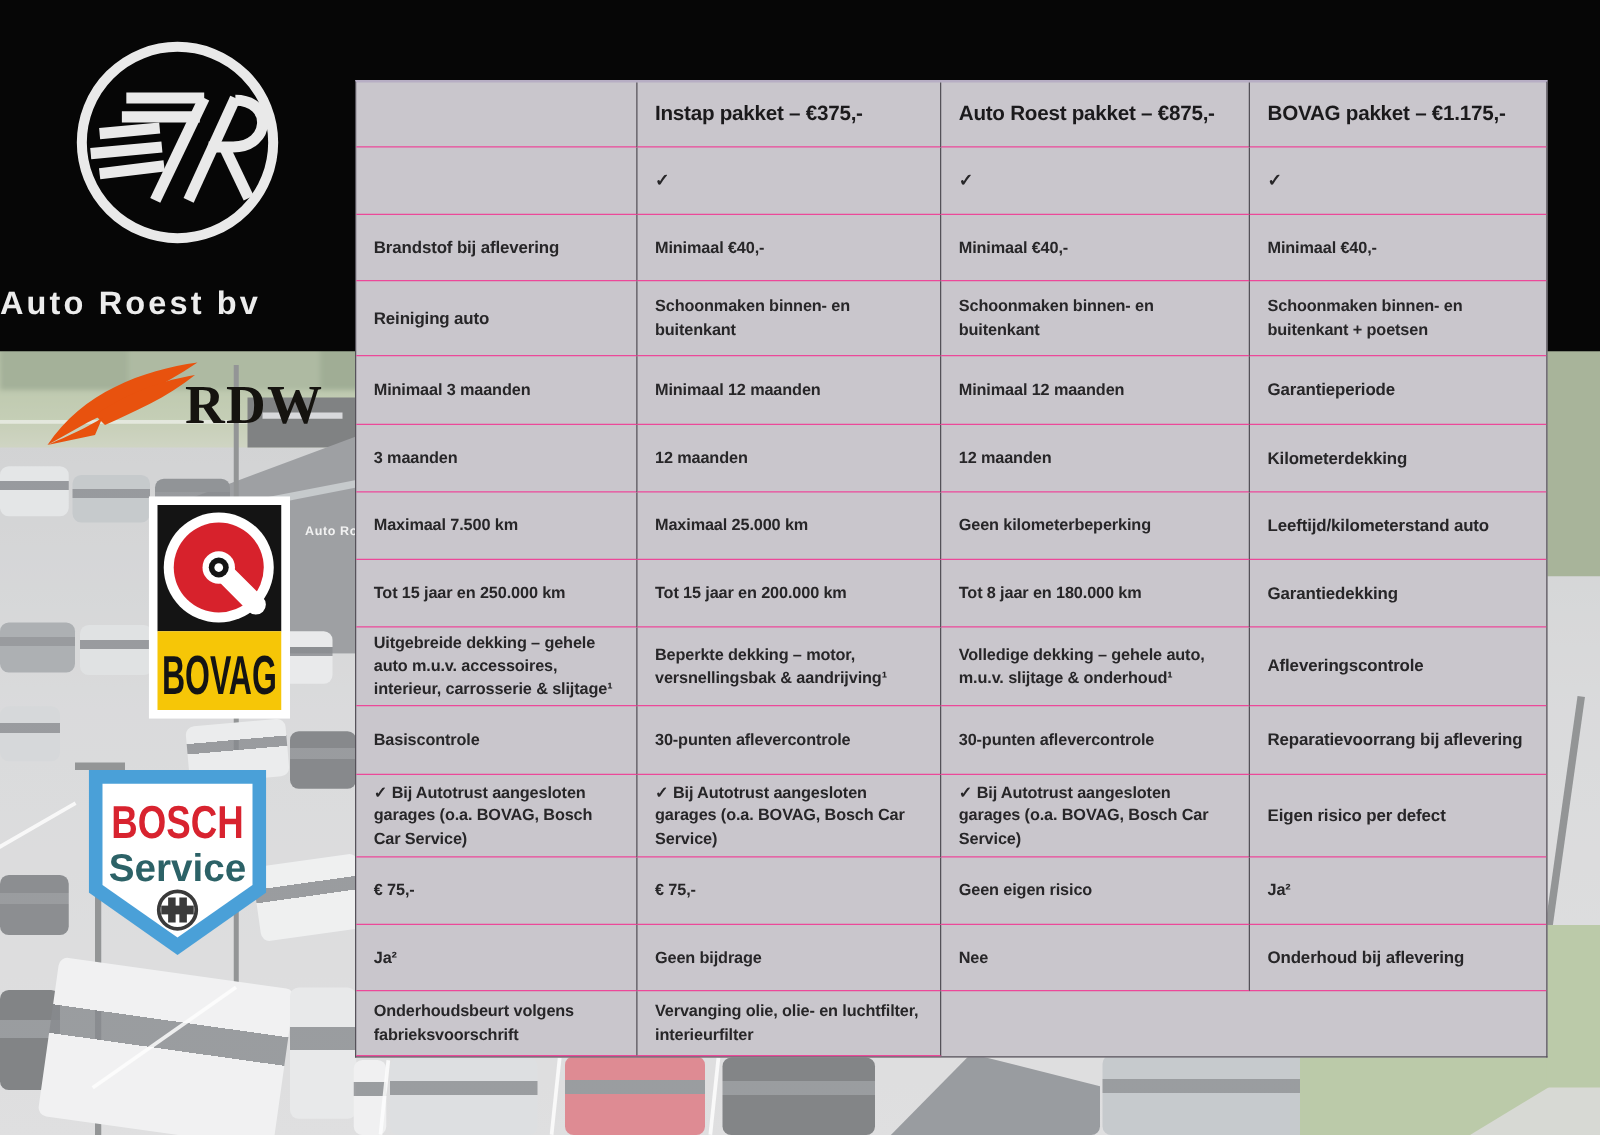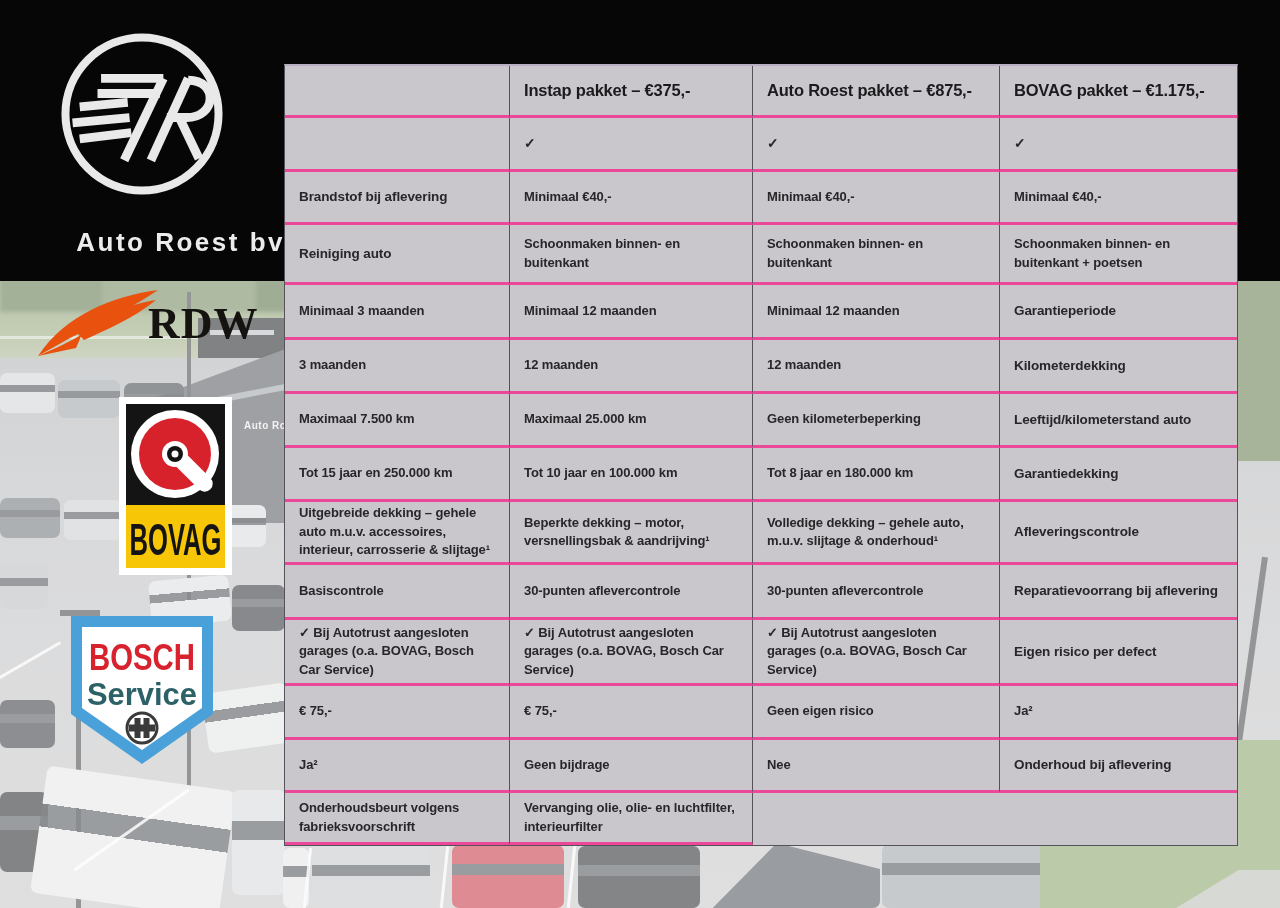--- a/index.html
+++ b/index.html
@@ -30,35 +30,35 @@
     background:linear-gradient(to bottom,var(--c) 0 30%,rgba(42,47,54,.78) 30% 48%,var(--c) 48%);}
   .flat{background:var(--c);}
   .pline{position:absolute;width:3px;background:rgba(252,252,252,.85);}
   .grass{position:absolute;background:#87a066;}
   .path{position:absolute;background:#b8bcb2;}
   .wash{position:absolute;inset:0;background:rgba(255,255,255,.44);}
   
   .band{position:absolute;left:0;top:0;width:1280px;height:281px;background:#060606;z-index:10;}
   .brand{position:absolute;left:0;top:0;width:285px;height:281px;z-index:30;color:#ececec;}
   .brand svg{position:absolute;left:53px;top:25px;}
-  .brand .name{position:absolute;left:0;top:227px;width:285px;text-align:right;
+  .brand .name{position:absolute;left:0;top:227px;width:285px;text-align:left;
     font-size:26px;font-weight:bold;letter-spacing:2.5px;white-space:nowrap;}
   
   .rdw{position:absolute;left:36px;top:288px;width:210px;height:76px;z-index:30;}
   .rdw .word{position:absolute;left:112px;top:10px;font-family:"Liberation Serif",serif;
     font-weight:bold;font-size:44px;color:#15130f;letter-spacing:1px;}
   .bovag{position:absolute;left:85px;top:397px;z-index:30;margin-left:34px;}
   .bosch{position:absolute;left:71px;top:616px;z-index:30;}
   
   .pkg-table{position:absolute;left:284px;top:64px;width:954px;height:782px;z-index:20;
     box-sizing:border-box;border:1px solid #56525a;border-top:2px solid #b7aec4;
     background:#c9c6cc;display:grid;
     grid-template-columns:225px 243px 247px 237px;
     grid-template-rows:52px 54px 53px 60px 55px 54px 54px 54px 63px 55px 66px 54px 53px 52px;}
-  .cell{box-sizing:border-box;border-right:1px solid #545158;border-bottom:3px solid #ec4899;
+  .cell{box-sizing:border-box;border-right:1px solid #545158;border-bottom:1px solid #ec4899;
     display:flex;align-items:center;padding:5px 13px 5px 14px;
     color:#272628;font-weight:bold;font-size:13px;line-height:1.42;letter-spacing:-0.1px;}
   .cell:nth-child(4n){border-right:none;}
   .cell.head{font-size:16.5px;color:#1b1a1c;letter-spacing:-0.2px;}
   .cell.check{font-size:14px;}
   .cell.label{font-size:13.5px;}
 </style>
 </head>
 <body>
 
@@ -199,21 +199,21 @@
     <div class="cell label">Garantieperiode</div>
     <div class="cell">3 maanden</div>
     <div class="cell">12 maanden</div>
     <div class="cell">12 maanden</div>
     <div class="cell label">Kilometerdekking</div>
     <div class="cell">Maximaal 7.500 km</div>
     <div class="cell">Maximaal 25.000 km</div>
     <div class="cell">Geen kilometerbeperking</div>
     <div class="cell label">Leeftijd/kilometerstand auto</div>
     <div class="cell">Tot 15 jaar en 250.000 km</div>
-    <div class="cell">Tot 10 jaar en 100.000 km</div>
+    <div class="cell">Tot 15 jaar en 200.000 km</div>
     <div class="cell">Tot 8 jaar en 180.000 km</div>
     <div class="cell label">Garantiedekking</div>
     <div class="cell">Uitgebreide dekking – gehele auto m.u.v. accessoires, interieur, carrosserie &amp; slijtage¹</div>
     <div class="cell">Beperkte dekking – motor, versnellingsbak &amp; aandrijving¹</div>
     <div class="cell">Volledige dekking – gehele auto, m.u.v. slijtage &amp; onderhoud¹</div>
     <div class="cell label">Afleveringscontrole</div>
     <div class="cell">Basiscontrole</div>
     <div class="cell">30-punten aflevercontrole</div>
     <div class="cell">30-punten aflevercontrole</div>
     <div class="cell label">Reparatievoorrang bij aflevering</div>

